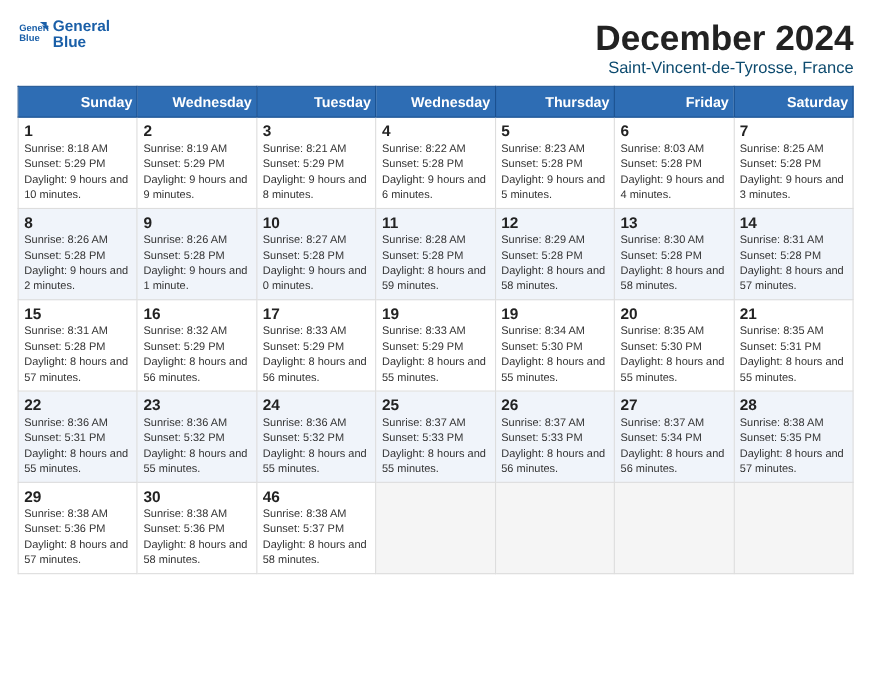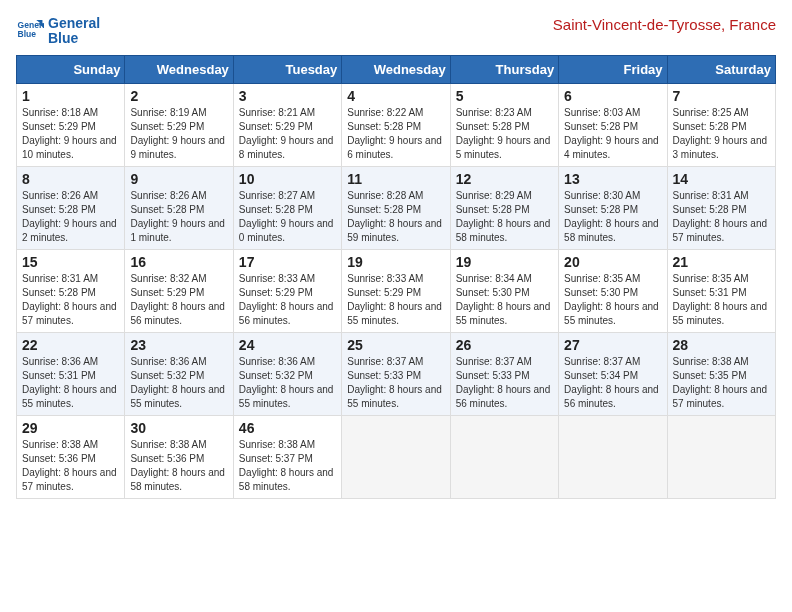--- a/index.html
+++ b/index.html
@@ -28,21 +28,21 @@
     .title-area {
       text-align: right;
     }
     .main-title {
       font-size: 32px;
       font-weight: bold;
       color: #222;
     }
     .subtitle {
       font-size: 15px;
-      color: #b91c1c;
+      color: #0c4a6e;
     }
     .calendar {
       width: 100%;
       border-collapse: collapse;
       border: 1px solid #ccc;
     }
     .calendar th {
       background: #2e6db4;
       color: #fff;
       font-size: 13px;
@@ -93,20 +93,21 @@
       <path d="M28 8 L36 14 L36 8 Z" fill="#1a5fa8"></path>
     </svg>
     <div>
       <div style="font-size:14px;font-weight:bold;color:#1a5fa8;line-height:1.1;">
         <span>General</span><br>
         <span>Blue</span>
       </div>
     </div>
   </div>
   <div class="title-area">
+    <div class="main-title">December 2024</div>
     <div class="subtitle">Saint-Vincent-de-Tyrosse, France</div>
   </div>
 </div>
 
 <table class="calendar">
   <thead>
     <tr>
     <th>Sunday</th>
         <th>Wednesday</th>
         <th>Tuesday</th>

